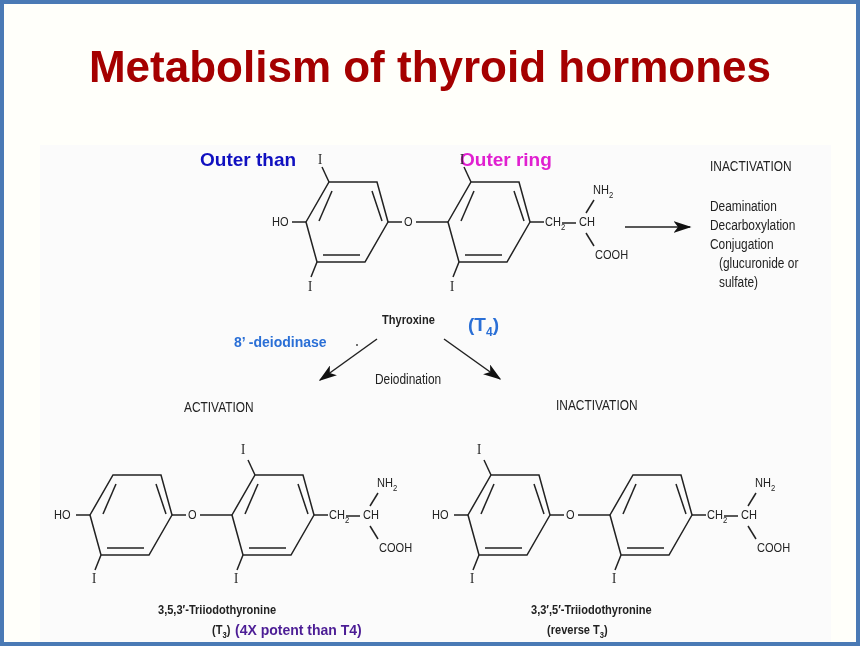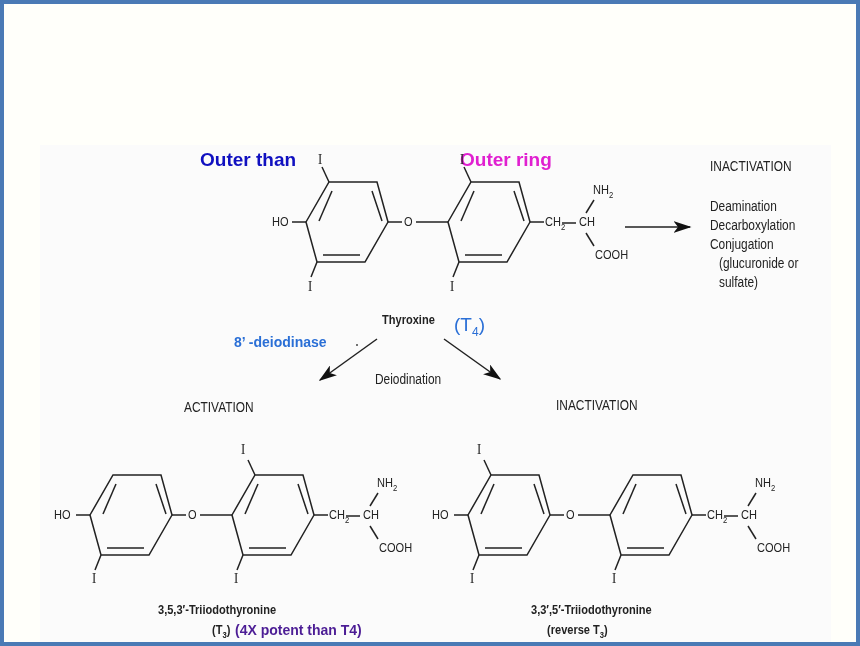--- a/index.html
+++ b/index.html
@@ -4,31 +4,32 @@
 <style>
   html, body { margin: 0; padding: 0; }
   body { width: 860px; height: 646px; background: #4a7ab5; position: relative; overflow: hidden; font-family: "Liberation Sans", sans-serif; }
   .slide { position: absolute; left: 4px; top: 4px; width: 852px; height: 638px; background: #fffffa; }
   .title { position: absolute; left: 0; top: 38px; width: 852px; text-align: center; font-weight: bold; font-size: 44px; color: #a50000; letter-spacing: 0px; font-family: "Liberation Sans", sans-serif; }
   .figure { position: absolute; left: 36px; top: 141px; width: 791px; height: 497px; background: #fbfbfb; }
   svg { position: absolute; left: 0; top: 0; }
   .lbl { position: absolute; font-family: "Liberation Sans", sans-serif; white-space: nowrap; }
   .outer { left: 160px; top: 4px; font-size: 19px; font-weight: bold; color: #1010c0; }
   .inner { left: 420px; top: 4px; font-size: 19px; font-weight: bold; color: #e020d0; }
-  .t4tag { left: 414px; top: 169px; font-size: 19px; font-weight: normal; color: #2a6fd6; }
+  .t4tag { left: 428px; top: 169px; font-size: 19px; font-weight: bold; color: #2a6fd6; }
   .t4tag sub { font-size: 12px; }
   .deio5 { left: 194px; top: 189px; font-size: 14px; font-weight: bold; color: #2a6fd6; }
   .cond { font-family: "Liberation Sans", sans-serif; color: #222; font-size: 13px; transform: scaleX(0.85); transform-origin: left top; }
   .cond-b { font-weight: bold; }
   .potent { left: 195px; top: 477px; font-size: 14px; font-weight: bold; color: #4c1d95; }
 </style>
 </head>
 <body>
 
 <div class="slide">
+  <div class="title">Metabolism of thyroid hormones</div>
 
   <div class="figure">
     <svg width="791" height="497" viewBox="0 0 791 497">
       <defs>
         <marker id="ah" markerWidth="12" markerHeight="8" refX="11" refY="4" orient="auto">
           <path d="M0,0 L12,4 L0,8 L3,4 Z" fill="#111"></path>
         </marker>
       </defs>
       <g stroke="#222" stroke-width="1.5" fill="none">
 

